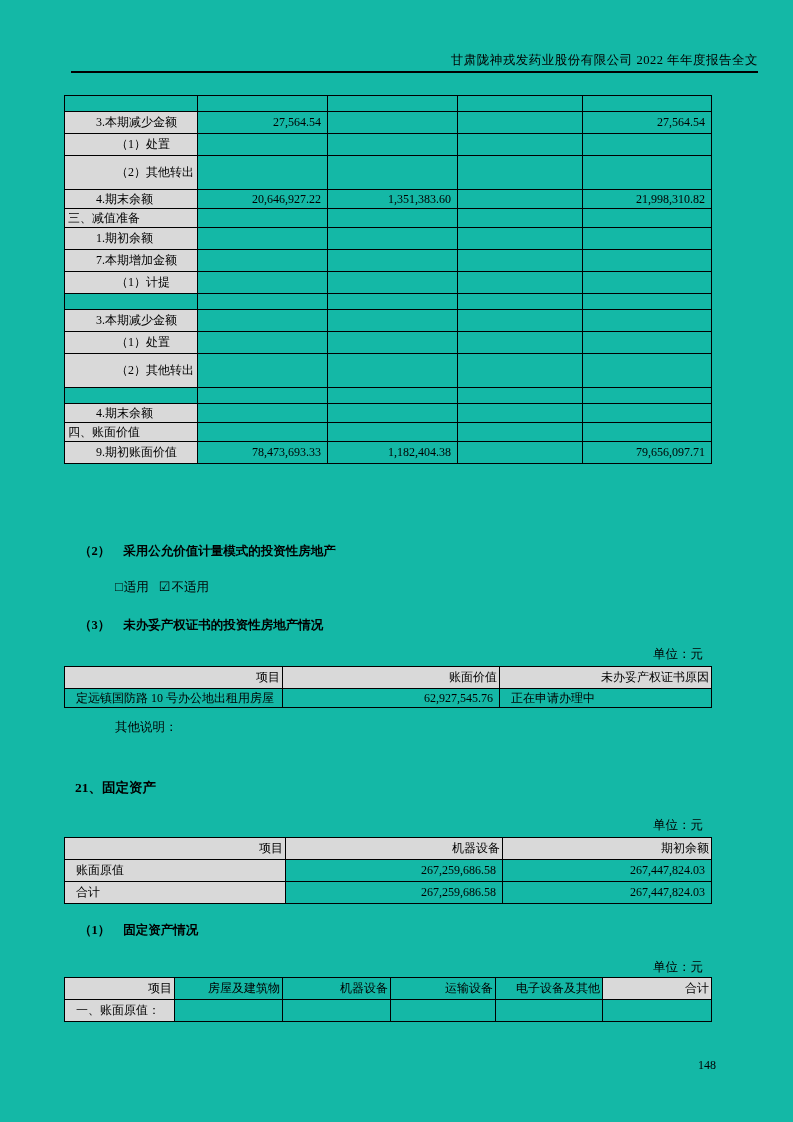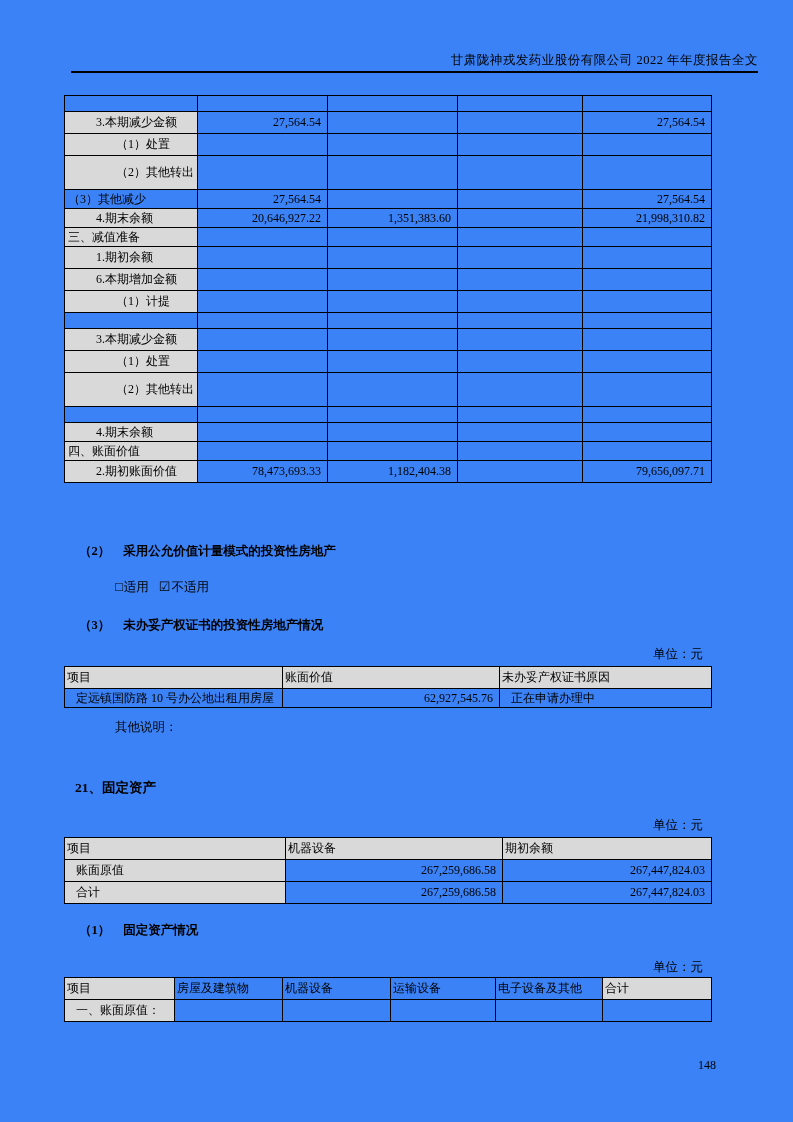--- a/index.html
+++ b/index.html
@@ -1,38 +1,38 @@
 <!DOCTYPE html>
 <html><head>
 <meta charset="utf-8">
 <style>
   html,body { margin:0; padding:0; background:#e8e8e8; }
   .page {
     position:relative; width:793px; height:1122px; margin:0 auto;
-    background:#3b82f6; color:#000;
+    background:#14b8a6; color:#000;
     font-family:"Liberation Serif","DejaVu Serif",serif;
   }
   .doc-header {
     position:absolute; top:52px; right:35px;
     font-size:12.5px; letter-spacing:0.5px; white-space:nowrap;
   }
   .header-rule {
     position:absolute; top:71px; left:71px; right:35px;
     border-top:2px solid #000; height:0;
   }
   
   .tbl-wrap { position:absolute; }
   table { border-collapse:collapse; table-layout:fixed; font-size:12px; }
   col { }
   td, th {
     border:1px solid #000; padding:1px 2px; height:19px;
     font-weight:normal; line-height:1.25; vertical-align:middle;
     overflow:hidden; text-align:left; word-break:break-all;
   }
-  th { text-align:left; }
+  th { text-align:right; }
   .shade { background:#d9d9d9; }
   .al-r { text-align:right; padding-right:6px; }
   .al-l { text-align:left; padding-left:11px; }
   .ind0 { padding-left:3px; }
   .ind1 { padding-left:3px; text-indent:28px; }
   .ind2 { padding-left:3px; text-indent:48px; }
   tr.h-xs td { height:13px; }
   tr.h-sm td { height:16px; }
   tr.h-lg td { height:31px; }
   
@@ -85,27 +85,20 @@
             <td></td>
           </tr>
           <tr class="h-lg">
             <td class="shade ind2">（2）其他转出</td>
             <td></td>
             <td></td>
             <td></td>
             <td></td>
           </tr>
           <tr class="h-sm">
-            <td class="ind0">（3）其他减少</td>
-            <td class="al-r">27,564.54</td>
-            <td></td>
-            <td></td>
-            <td class="al-r">27,564.54</td>
-          </tr>
-          <tr class="h-sm">
             <td class="shade ind1">4.期末余额</td>
             <td class="al-r">20,646,927.22</td>
             <td class="al-r">1,351,383.60</td>
             <td></td>
             <td class="al-r">21,998,310.82</td>
           </tr>
           <tr class="h-sm">
             <td class="shade ind0">三、减值准备</td>
             <td></td>
             <td></td>
@@ -113,21 +106,21 @@
             <td></td>
           </tr>
           <tr>
             <td class="shade ind1">1.期初余额</td>
             <td></td>
             <td></td>
             <td></td>
             <td></td>
           </tr>
           <tr>
-            <td class="shade ind1">6.本期增加金额</td>
+            <td class="shade ind1">7.本期增加金额</td>
             <td></td>
             <td></td>
             <td></td>
             <td></td>
           </tr>
           <tr>
             <td class="shade ind2">（1）计提</td>
             <td></td>
             <td></td>
             <td></td>
@@ -176,21 +169,21 @@
             <td></td>
           </tr>
           <tr class="h-sm">
             <td class="shade ind0">四、账面价值</td>
             <td></td>
             <td></td>
             <td></td>
             <td></td>
           </tr>
           <tr>
-            <td class="shade ind1">2.期初账面价值</td>
+            <td class="shade ind1">9.期初账面价值</td>
             <td class="al-r">78,473,693.33</td>
             <td class="al-r">1,182,404.38</td>
             <td></td>
             <td class="al-r">79,656,097.71</td>
           </tr>
         </tbody>
       </table>
     </div>
 
   <div class="sec-title" style="left:79px; top:543px;">

